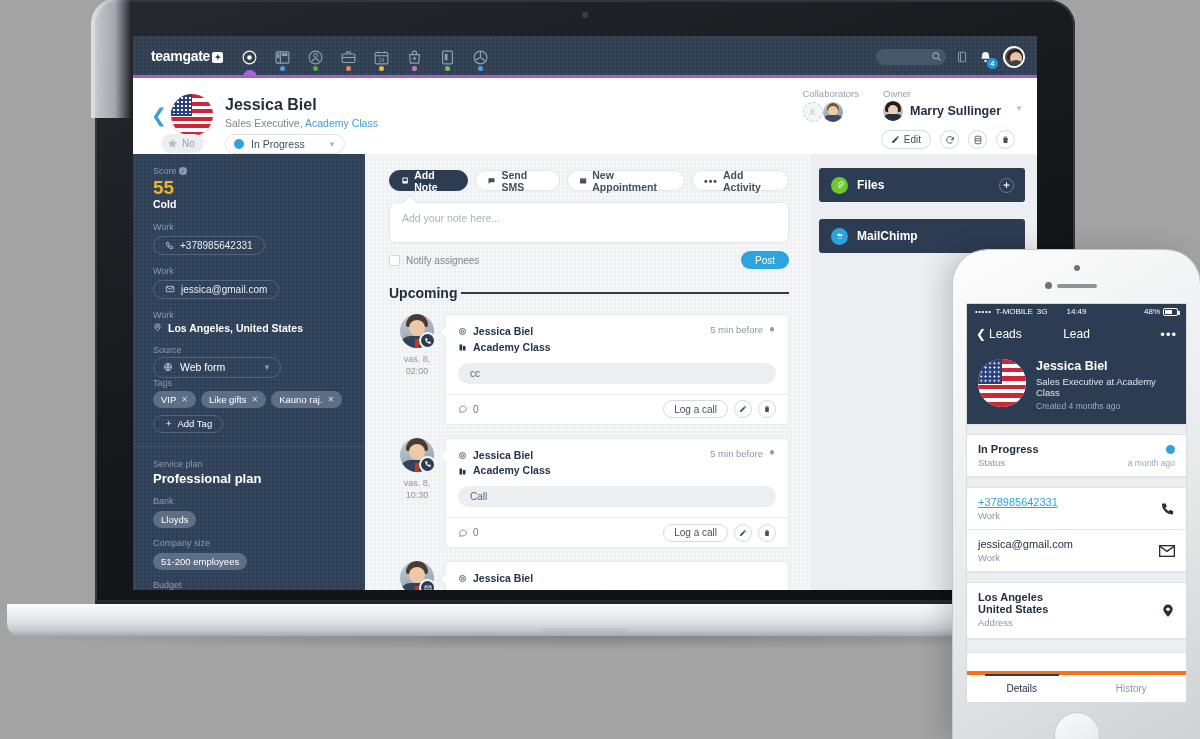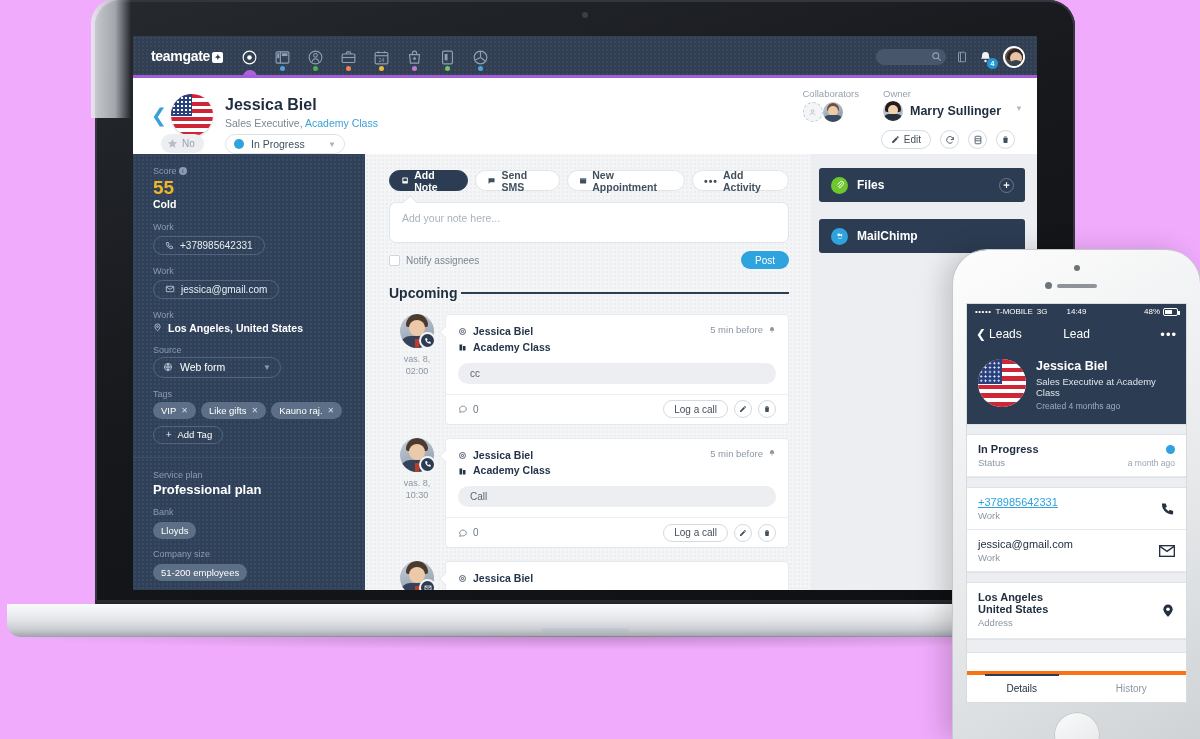--- a/index.html
+++ b/index.html
@@ -2,21 +2,21 @@
 <html><head>
 <meta charset="utf-8">
 <style>
   * { box-sizing: border-box; margin: 0; padding: 0; }
   html, body {
     width: 1200px; height: 739px;
     background: #ffffff;
     font-family: "Liberation Sans", sans-serif;
     overflow: hidden;
   }
-  #stage { position: relative; width: 1200px; height: 739px; background:#f0abfc; }
+  #stage { position: relative; width: 1200px; height: 739px; background:#a3a3a3; }
 
   
   #laptop { position:absolute; left:95px; top:0px; width:980px; height:625px; }
   .lid {
     position:absolute; left:0; top:0; width:980px; height:618px;
     background: linear-gradient(160deg,#26292e 0%, #16181c 45%, #0d0f12 100%);
     border-radius: 26px 26px 10px 10px;
     box-shadow: inset 0 0 0 2px #33373d;
   }
   .lid:before{
@@ -525,21 +525,21 @@
               <div class="select-pill">
                 <svg width="10" height="10" viewBox="0 0 24 24" fill="none" stroke="#cdd8e4" stroke-width="1.9">
                     <circle cx="12" cy="12" r="8.5"></circle>
                     <path d="M12 3.5c3 4 3 13 0 17M12 3.5c-3 4-3 13 0 17M3.5 12h17"></path>
                   </svg>
                 <span>Web form</span>
                 <span class="caret">▼</span>
               </div>
             </div>
 
-            <div class="sb-pad" style="margin-top:11px;">
+            <div class="sb-pad" style="">
               <div class="sb-cap">Tags</div>
               <div class="tags">
                 <div class="tag">
                     <span>VIP</span>
                     <span class="x">✕</span>
                   </div>
                 <div class="tag">
                     <span>Like gifts</span>
                     <span class="x">✕</span>
                   </div>

